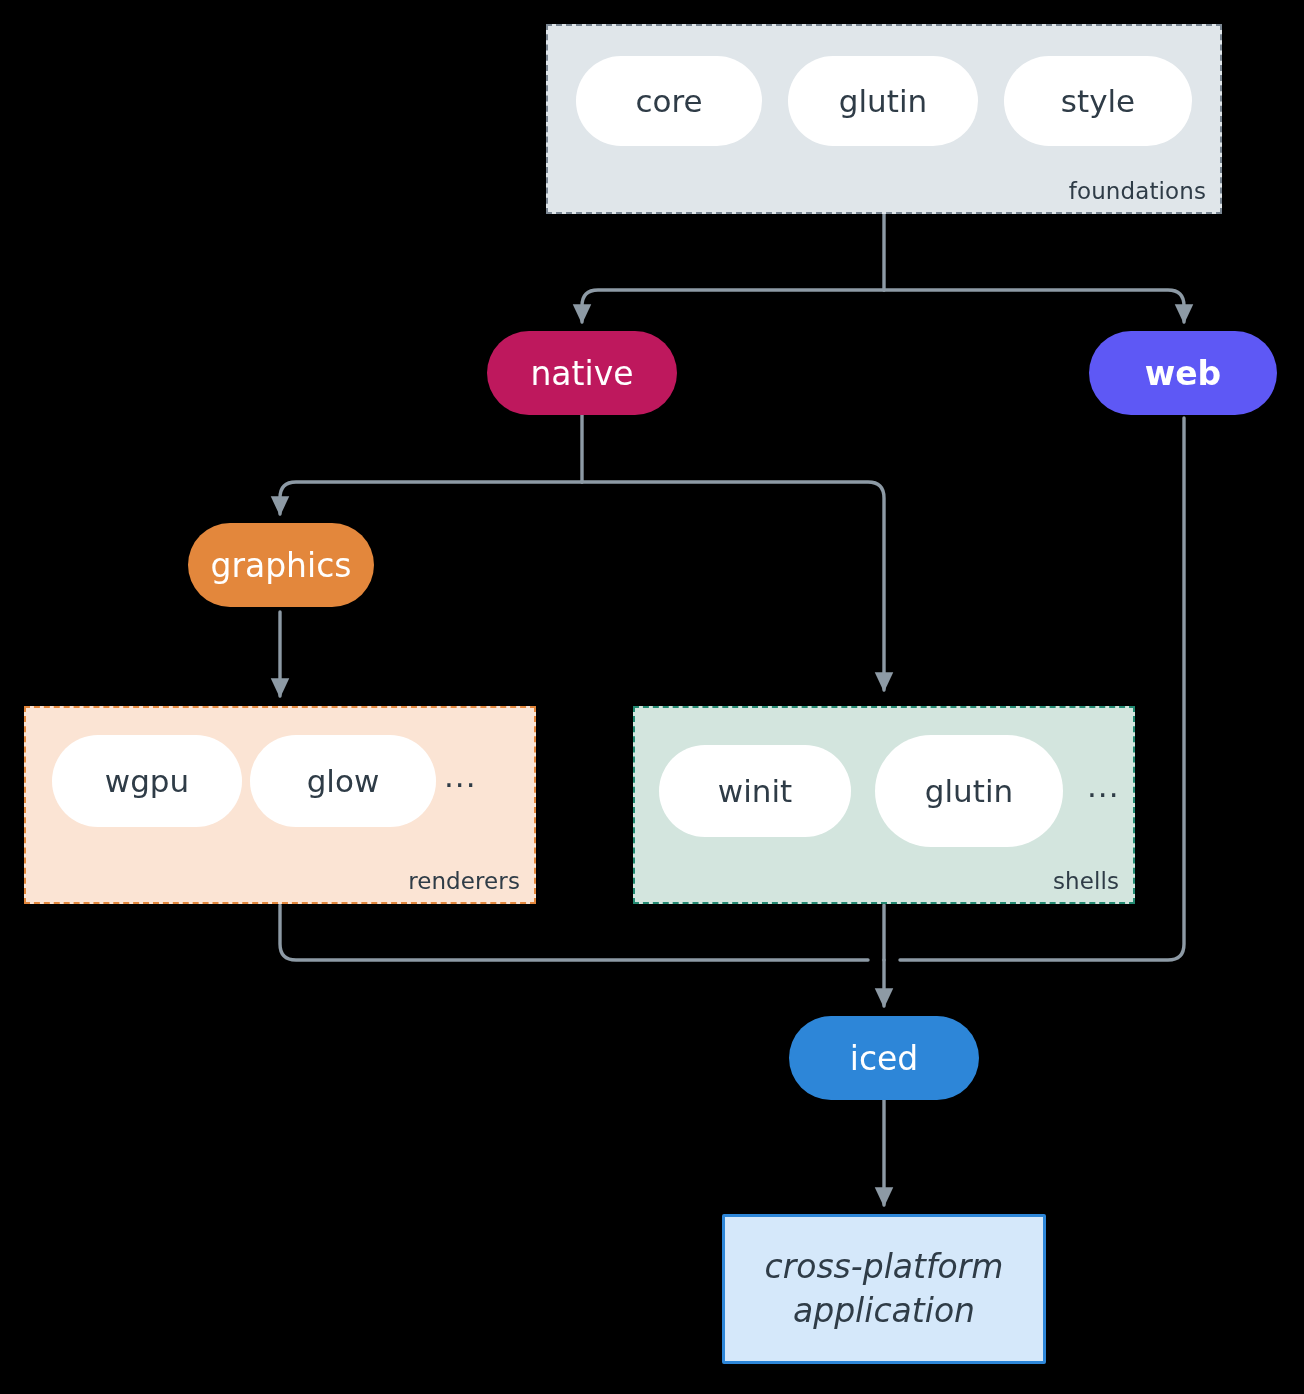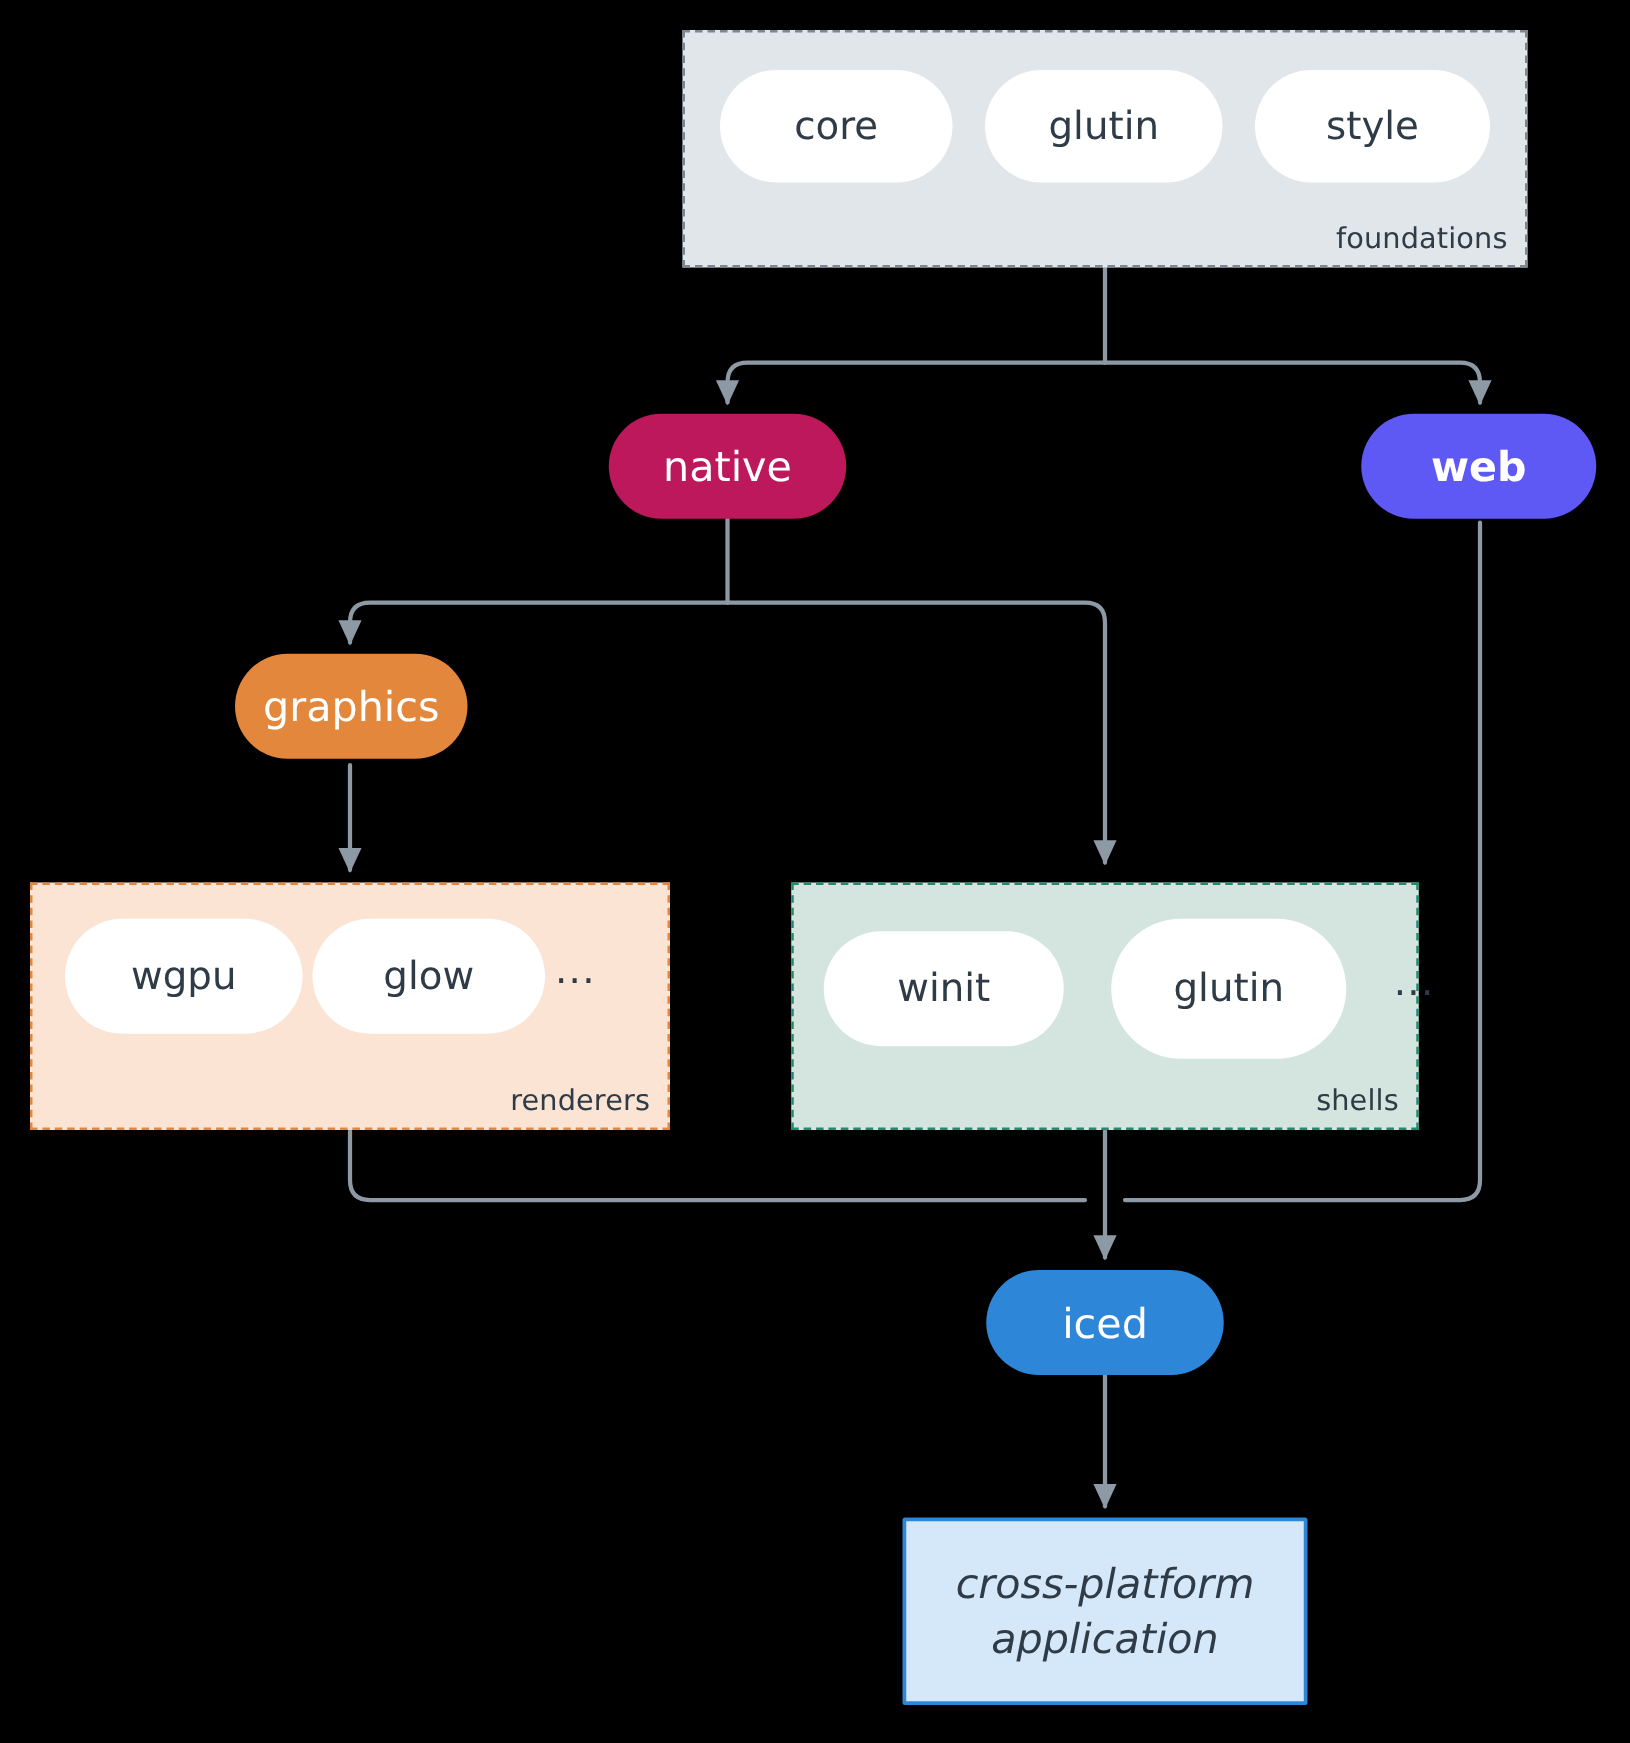--- a/index.html
+++ b/index.html
@@ -166,21 +166,21 @@
       <div class="chip" style="width:186px; height:92px;">
         <span>glow</span>
       </div>
       <div class="ellipsis">...</div>
     </div>
     <div class="group-label">renderers</div>
   </div>
 
   <div class="group" style="left:633px; top:706px; width:502px; height:198px;
               background:#d3e5de; border-color:#238a72;">
-    <div class="group-items" style="top:27px; gap:38px; padding-left:24px;">
+    <div class="group-items" style="top:27px; gap:24px; padding-left:24px;">
       <div class="chip" style="width:192px; height:92px;">
         <span>winit</span>
       </div>
       <div class="chip" style="width:188px; height:112px;">
         <span>glutin</span>
       </div>
       <div class="ellipsis">...</div>
     </div>
     <div class="group-label">shells</div>
   </div>

